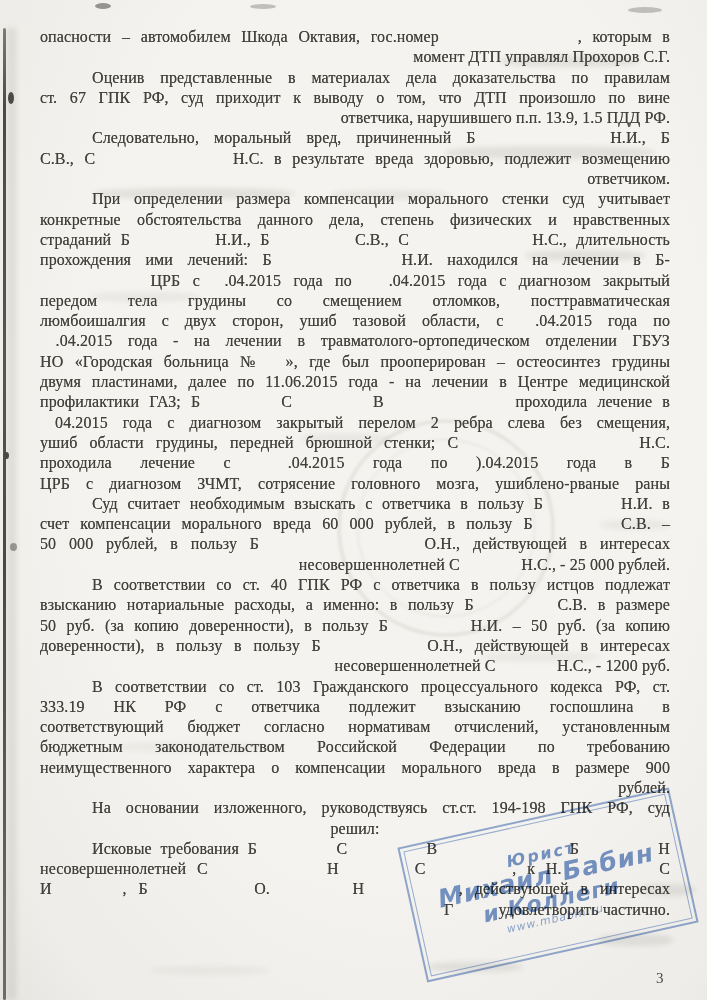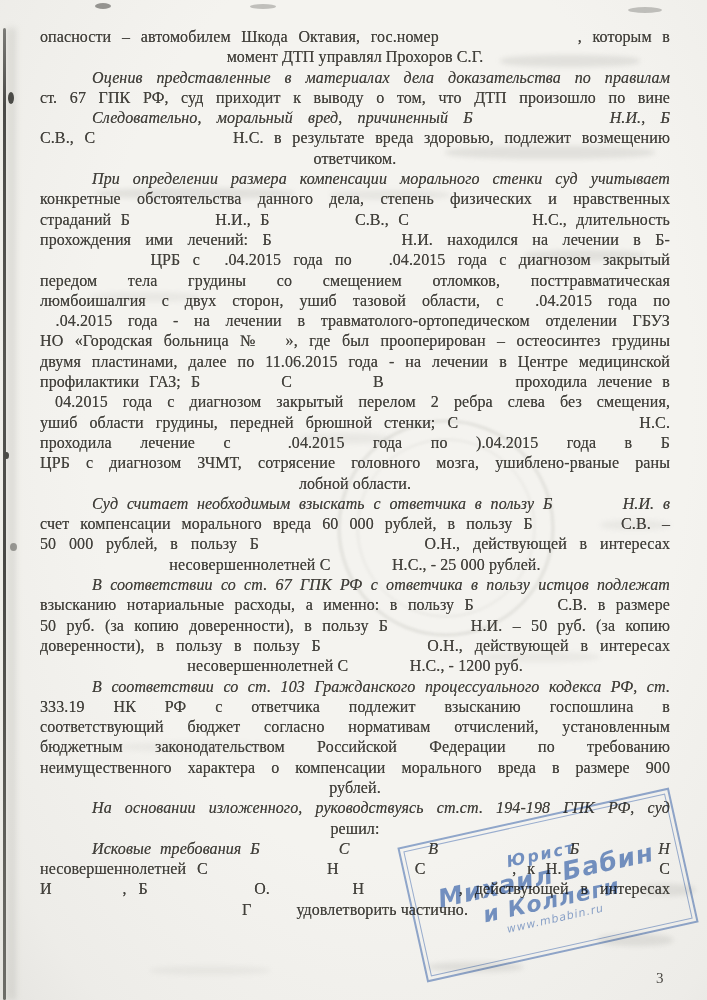--- a/index.html
+++ b/index.html
@@ -19,23 +19,23 @@
 
   
   .text-block{
     position:absolute;left:40px;top:27px;width:630px;
     font-size:16px;line-height:20.3px;color:#42403b;
     text-shadow:0 0 .5px rgba(62,60,55,.75);
     letter-spacing:.1px;
   }
   .line{min-height:20.3px;white-space:normal;}
   .line.j{text-align:justify;text-align-last:justify;}
-  .line.l{text-align:center;}
+  .line.l{text-align:right;}
   .line.c{text-align:center;text-align-last:center;}
-  .line.ind{text-indent:52px;font-style:italic;}
+  .line.ind{text-indent:52px;}
 
   
   .seal{position:absolute;left:338px;top:420px;width:212px;height:212px;border-radius:50%;
     border:2px solid rgba(108,108,98,.20);filter:blur(1.4px);}
   .seal-inner{position:absolute;left:17px;top:17px;right:17px;bottom:17px;border-radius:50%;
     border:1.5px solid rgba(108,108,98,.16);}
 
   
   .stamp{
     position:absolute;left:409px;top:816px;width:274px;height:134px;
@@ -88,44 +88,44 @@
 
   <div class="seal">
     <div class="seal-inner"></div>
   </div>
 
   <div class="text-block">
       <div class="line j">опасности – автомобилем Шкода Октавия, гос.номер&nbsp;&nbsp;&nbsp;&nbsp;&nbsp;&nbsp;&nbsp;&nbsp;&nbsp;&nbsp;&nbsp;&nbsp;&nbsp;, которым в</div>
       <div class="line l">момент ДТП управлял Прохоров С.Г.</div>
       <div class="line j ind">Оценив представленные в материалах дела доказательства по правилам</div>
       <div class="line j">ст. 67 ГПК РФ, суд приходит к выводу о том, что ДТП произошло по вине</div>
+      <div class="line l">ответчика, нарушившего п.п. 13.9, 1.5 ПДД РФ.</div>
       <div class="line j ind">Следовательно, моральный вред, причиненный Б&nbsp;&nbsp;&nbsp;&nbsp;&nbsp;&nbsp;&nbsp;&nbsp; Н.И., Б</div>
       <div class="line j">С.В., С&nbsp;&nbsp;&nbsp;&nbsp;&nbsp;&nbsp;&nbsp;&nbsp;&nbsp;&nbsp;&nbsp;&nbsp; Н.С. в результате вреда здоровью, подлежит возмещению</div>
       <div class="line l">ответчиком.</div>
       <div class="line j ind">При определении размера компенсации морального стенки суд учитывает</div>
       <div class="line j">конкретные обстоятельства данного дела, степень физических и нравственных</div>
       <div class="line j">страданий Б&nbsp;&nbsp;&nbsp;&nbsp;&nbsp;&nbsp;&nbsp;&nbsp; Н.И., Б&nbsp;&nbsp;&nbsp;&nbsp;&nbsp;&nbsp;&nbsp;&nbsp; С.В., С&nbsp;&nbsp;&nbsp;&nbsp;&nbsp;&nbsp;&nbsp;&nbsp;&nbsp;&nbsp;&nbsp;&nbsp; Н.С., длительность</div>
       <div class="line j">прохождения ими лечений: Б&nbsp;&nbsp;&nbsp;&nbsp;&nbsp;&nbsp;&nbsp;&nbsp; Н.И. находился на лечении в Б-</div>
       <div class="line j">&nbsp;&nbsp;&nbsp;&nbsp;&nbsp;&nbsp;&nbsp;&nbsp;&nbsp;ЦРБ с&nbsp;&nbsp;.04.2015 года по&nbsp;&nbsp;&nbsp;.04.2015 года с диагнозом закрытый</div>
       <div class="line j">передом тела грудины со смещением отломков, посттравматическая</div>
       <div class="line j">люмбоишалгия с двух сторон, ушиб тазовой области, с&nbsp;&nbsp;.04.2015 года по</div>
       <div class="line j">&nbsp;.04.2015 года - на лечении в травматолого-ортопедическом отделении ГБУЗ</div>
       <div class="line j">НО «Городская больница №&nbsp;&nbsp;», где был прооперирован – остеосинтез грудины</div>
       <div class="line j">двумя пластинами, далее по 11.06.2015 года - на лечении в Центре медицинской</div>
       <div class="line j">профилактики ГАЗ; Б&nbsp;&nbsp;&nbsp;&nbsp;&nbsp;&nbsp;&nbsp; С&nbsp;&nbsp;&nbsp;&nbsp;&nbsp;&nbsp;&nbsp; В&nbsp;&nbsp;&nbsp;&nbsp;&nbsp;&nbsp;&nbsp;&nbsp;&nbsp;&nbsp;&nbsp;&nbsp; проходила лечение в</div>
       <div class="line j">&nbsp;04.2015 года с диагнозом закрытый перелом 2 ребра слева без смещения,</div>
       <div class="line j">ушиб области грудины, передней брюшной стенки; С&nbsp;&nbsp;&nbsp;&nbsp;&nbsp;&nbsp;&nbsp;&nbsp;&nbsp;&nbsp;&nbsp;&nbsp;&nbsp;&nbsp; Н.С.</div>
       <div class="line j">проходила лечение с&nbsp;&nbsp;.04.2015 года по&nbsp;).04.2015 года в Б</div>
       <div class="line j">ЦРБ с диагнозом ЗЧМТ, сотрясение головного мозга, ушиблено-рваные раны</div>
-      <div class="line l">лобной области.</div>
       <div class="line j ind">Суд считает необходимым взыскать с ответчика в пользу Б&nbsp;&nbsp;&nbsp;&nbsp;&nbsp;&nbsp;&nbsp; Н.И. в</div>
       <div class="line j">счет компенсации морального вреда 60 000 рублей, в пользу Б&nbsp;&nbsp;&nbsp;&nbsp;&nbsp;&nbsp;&nbsp; С.В. –</div>
       <div class="line j">50 000 рублей, в пользу Б&nbsp;&nbsp;&nbsp;&nbsp;&nbsp;&nbsp;&nbsp;&nbsp;&nbsp;&nbsp;&nbsp;&nbsp; О.Н., действующей в интересах</div>
       <div class="line l">несовершеннолетней С&nbsp;&nbsp;&nbsp;&nbsp;&nbsp;&nbsp;&nbsp;&nbsp;&nbsp;&nbsp;&nbsp;&nbsp;&nbsp;&nbsp; Н.С., - 25 000 рублей.</div>
-      <div class="line j ind">В соответствии со ст. 67 ГПК РФ с ответчика в пользу истцов подлежат</div>
+      <div class="line j ind">В соответствии со ст. 40 ГПК РФ с ответчика в пользу истцов подлежат</div>
       <div class="line j">взысканию нотариальные расходы, а именно: в пользу Б&nbsp;&nbsp;&nbsp;&nbsp;&nbsp;&nbsp;&nbsp; С.В. в размере</div>
       <div class="line j">50 руб. (за копию доверенности), в пользу Б&nbsp;&nbsp;&nbsp;&nbsp;&nbsp;&nbsp;&nbsp; Н.И. – 50 руб. (за копию</div>
       <div class="line j">доверенности), в пользу в пользу Б&nbsp;&nbsp;&nbsp;&nbsp;&nbsp;&nbsp;&nbsp;&nbsp; О.Н., действующей в интересах</div>
       <div class="line l">несовершеннолетней С&nbsp;&nbsp;&nbsp;&nbsp;&nbsp;&nbsp;&nbsp;&nbsp;&nbsp;&nbsp;&nbsp;&nbsp;&nbsp;&nbsp; Н.С., - 1200 руб.</div>
       <div class="line j ind">В соответствии со ст. 103 Гражданского процессуального кодекса РФ, ст.</div>
       <div class="line j">333.19 НК РФ с ответчика подлежит взысканию госпошлина в</div>
       <div class="line j">соответствующий бюджет согласно нормативам отчислений, установленным</div>
       <div class="line j">бюджетным законодательством Российской Федерации по требованию</div>
       <div class="line j">неимущественного характера о компенсации морального вреда в размере 900</div>
       <div class="line l">рублей.</div>

